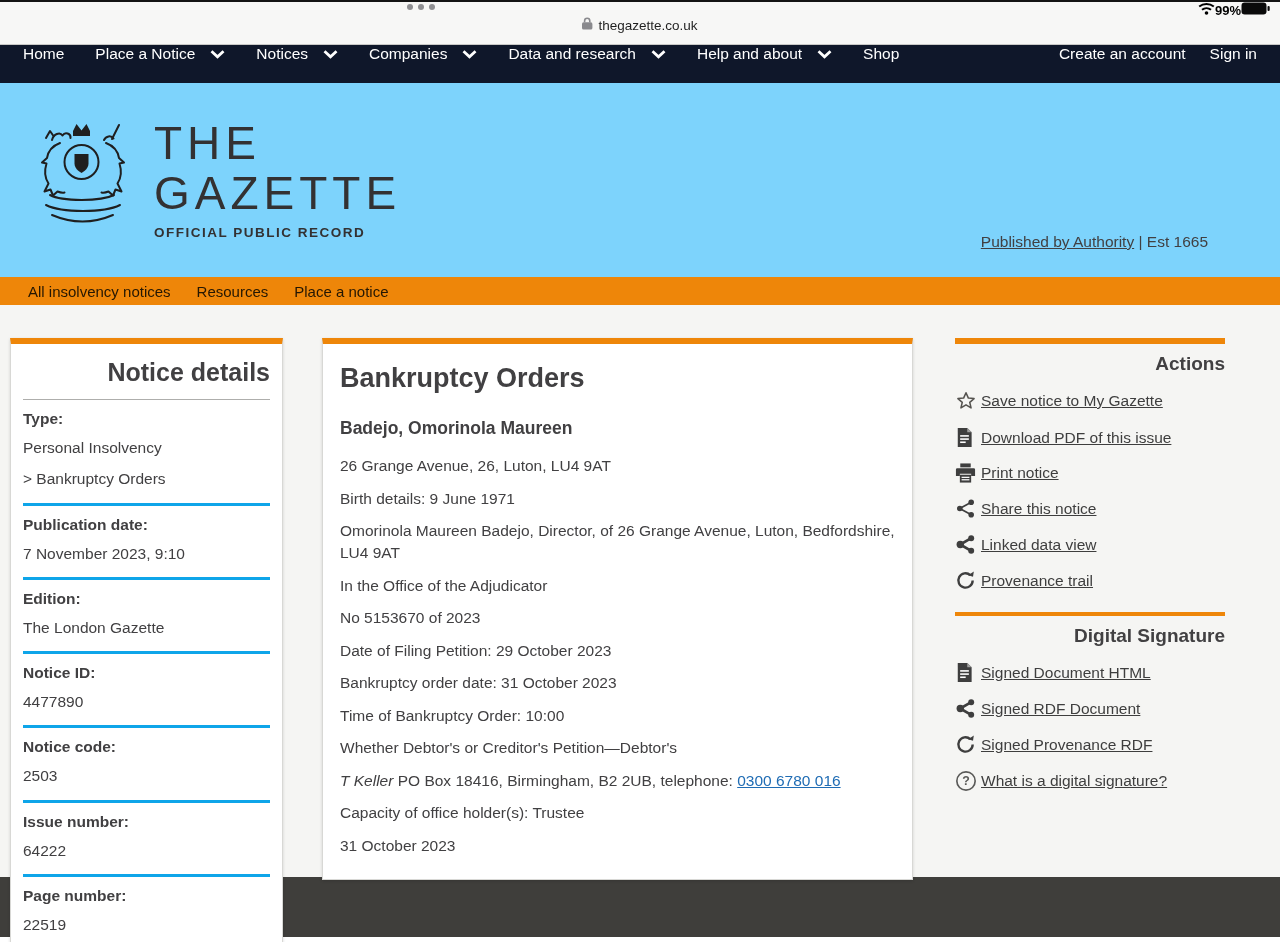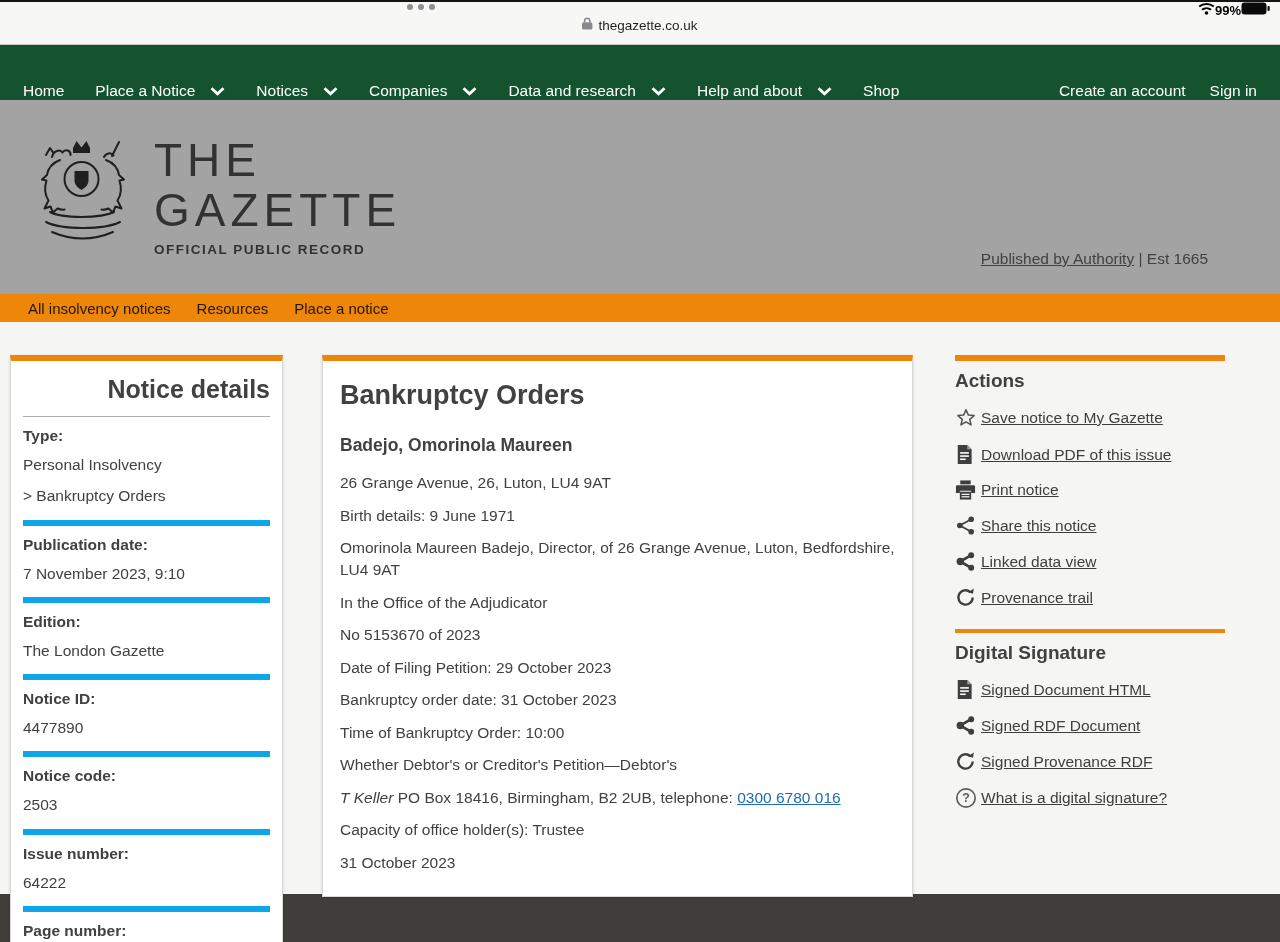--- a/index.html
+++ b/index.html
@@ -28,31 +28,31 @@
     font-size: 13.5px; color: #1f1f1f;
   }
   .status-right {
     position: absolute; right: 10px; top: 0px;
     display: flex; align-items: center; gap: 0;
     font-size: 13px; font-weight: bold; color: #000;
   }
 
   
   .main-nav {
-    height: 55px; background: #14532d; color: #fff;
-    display: flex; align-items: flex-end; padding: 0 23px;
+    height: 38px; background: #0f172a; color: #fff;
+    display: flex; align-items: flex-start; padding: 0 23px;
     font-size: 15.5px;
   }
   .nav-left { display: flex; align-items: center; gap: 31px; }
   .nav-item { display: flex; align-items: center; gap: 15px; cursor: pointer; white-space: nowrap; }
   .nav-right { margin-left: auto; display: flex; align-items: center; gap: 24px; }
   .nav-right span { cursor: pointer; white-space: nowrap; }
 
   
-  .site-header { height: 194px; background: #a3a3a3; position: relative; }
+  .site-header { height: 194px; background: #7dd3fc; position: relative; }
   .logo-wrap { position: absolute; left: 24px; top: 32px; display: flex; align-items: flex-start; gap: 12px; }
   .logo-text { padding-top: 4px; }
   .logo-text .l1, .logo-text .l2 {
     font-size: 46px; font-weight: 300; letter-spacing: 5px;
     color: #333132; line-height: 1.08;
   }
   .logo-text .tagline { font-size: 13.5px; font-weight: bold; letter-spacing: 1.5px; color: #333132; margin-top: 7px; }
   .published-line { position: absolute; right: 72px; bottom: 26px; font-size: 15.5px; color: #414042; }
   .published-line a { color: #414042; text-decoration: underline; }
 
@@ -68,34 +68,34 @@
   .content { position: relative; height: 572px; background: #f5f5f3; }
   .card {
     position: absolute; background: #fff;
     border: 1px solid #d8d8d5; border-top: 6px solid #ee8609;
     box-shadow: 0 1px 3px rgba(0,0,0,0.14);
   }
   .card-notice { left: 10px; top: 33px; width: 273px; padding: 12px 12px 10px; }
   .card-main   { left: 322px; top: 33px; width: 591px; padding: 15px 17px 22px; }
 
   .nd-title { font-size: 25px; font-weight: bold; color: #414042; padding: 2px 0 12px; border-bottom: 1px solid #aeaeac; text-align: right; }
-  .nd-row { padding: 10px 0 12px; border-bottom: 6px solid #0ea5e9; }
+  .nd-row { padding: 10px 0 12px; border-bottom: 3px solid #0ea5e9; }
   .nd-label { font-size: 15.5px; font-weight: bold; margin-bottom: 7px; }
   .nd-value { font-size: 15.5px; line-height: 1.5; margin-top: 8px; }
   .nd-about { display: inline-block; margin: 13px 0 4px; font-size: 15.5px; color: #1f6cb4; text-decoration: underline; }
 
   .main-title { font-size: 27px; font-weight: bold; color: #414042; margin: 4px 0 24px; }
   .subject { font-size: 17.5px; font-weight: bold; margin: 0 0 16px; }
   .card-main p { font-size: 15.5px; line-height: 1.42; margin: 0 0 10.5px; }
   .card-main p:last-child { margin-bottom: 0; }
   .phone-link { color: #1f6cb4; text-decoration: underline; }
   .oh-name { font-style: italic; }
 
   
-  .sidebar { position: absolute; left: 955px; top: 33px; width: 270px; }
+  .sidebar { position: absolute; left: 955px; top: 33px; width: 270px; text-align: right; }
   .sb-topbar { height: 6px; background: #ee8609; }
   .sb-title { font-size: 19px; font-weight: bold; color: #414042; margin: 9px 0 2px; }
   .action-row { display: flex; align-items: center; margin: 15px 0; }
   .a-icon { width: 26px; flex: 0 0 26px; display: flex; align-items: center; }
   .a-link { font-size: 15.5px; color: #3e3e3e; text-decoration: underline; }
   .sig-hr { height: 4px; background: #ee8609; margin: 21px 0 0; }
 
   
   .footer { height: 60px; background: #3f3e3b; }
 </style>

